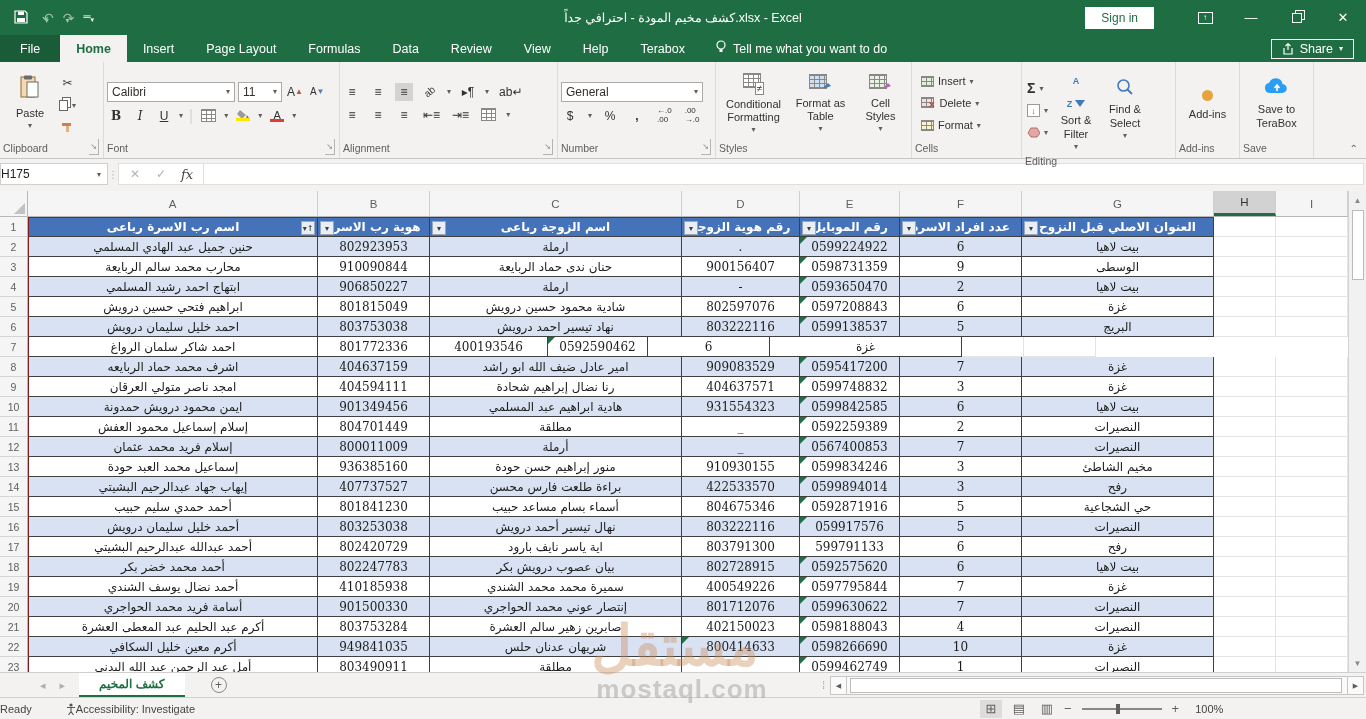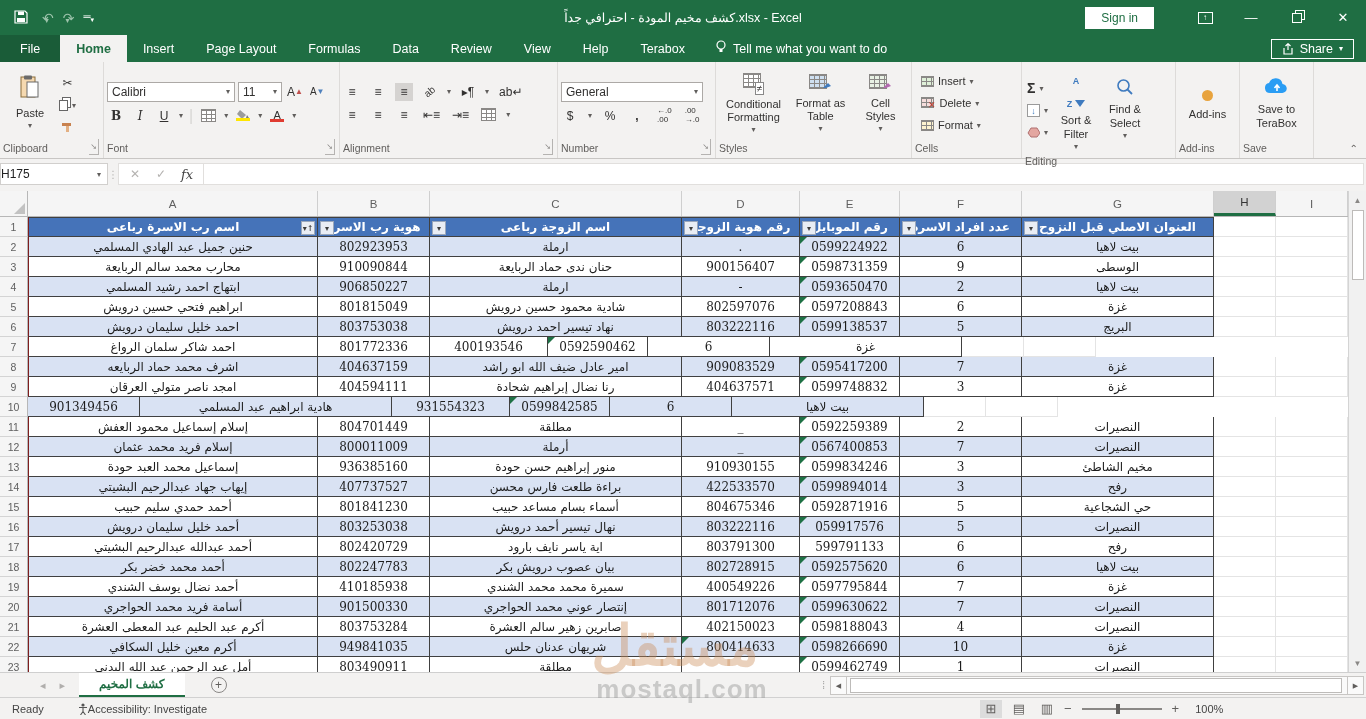--- a/index.html
+++ b/index.html
@@ -92,21 +92,21 @@
   .sheettab{background:#fff;border-bottom:2px solid #1f6e43;color:#1f6e43;font-weight:bold;font-size:12px;display:flex;align-items:center;padding:0 20px;cursor:pointer}
   .addsheet{width:16px;height:16px;border:1px solid #8a8886;border-radius:50%;color:#605e5c;font-size:12px;line-height:14px;text-align:center;align-self:center;margin-left:26px;cursor:pointer}
   .hscroll{position:absolute;right:2px;top:3px;display:flex;align-items:center;height:19px}
   .hgrip{color:#a0a0a0;font-size:10px;letter-spacing:-1px;margin-right:6px}
   .harrow{width:17px;height:19px;border:1px solid #c8c6c4;background:#fafafa;display:flex;align-items:center;justify-content:center;font-size:7px;color:#605e5c;cursor:pointer}
   .htrack{width:500px;height:19px;border:1px solid #c8c6c4;border-left:none;border-right:none;background:#fafafa;display:flex;align-items:center}
   .hthumb{width:492px;height:15px;background:#fff;border:1px solid #bdbbb9;margin-left:3px;cursor:pointer}
 
   
   .statusbar{height:22px;background:#f3f2f1;border-top:1px solid #d1d1d1;display:flex;align-items:center;font-size:11px;color:#444;flex:none;position:relative}
-  .sb-ready{margin-left:12px}
+  .sb-ready{}
   .sb-acc{margin-left:34px;display:flex;align-items:center;}
   .sb-right{position:absolute;left:980px;display:flex;align-items:center;gap:6px}
   .viewic{width:22px;height:18px;display:flex;align-items:center;justify-content:center;font-size:13px;color:#605e5c;cursor:pointer}
   .viewic.on{background:#dcdcdc}
   .zoomline{width:80px;height:2px;background:#8a8886;position:relative;margin:0 4px}
   .zoomknob{position:absolute;left:34px;top:-4px;width:4px;height:10px;background:#605e5c}
   .zsign{font-size:13px;color:#605e5c;cursor:pointer}
   .zoompct{margin-left:10px;min-width:34px}
 
   
@@ -567,20 +567,21 @@
           <div class="cell t w-C" dir="rtl">رنا نضال إبراهيم شحادة</div>
           <div class="cell t w-D" dir="rtl">404637571</div>
           <div class="cell t w-E" dir="rtl">0599748832<span class="tri"></span></div>
           <div class="cell t w-F" dir="rtl">3</div>
           <div class="cell t w-G" dir="rtl">غزة</div>
           <div class="cell plain w-H"></div>
           <div class="cell plain w-I"></div>
         </div>
         <div class="row">
           <div class="rn">10</div>
+          <div class="cell t w-A band first" dir="rtl">ايمن محمود درويش حمدونة</div>
           <div class="cell t w-B band" dir="rtl">901349456</div>
           <div class="cell t w-C band" dir="rtl">هادية ابراهيم عبد المسلمي</div>
           <div class="cell t w-D band" dir="rtl">931554323</div>
           <div class="cell t w-E band" dir="rtl">0599842585<span class="tri"></span></div>
           <div class="cell t w-F band" dir="rtl">6</div>
           <div class="cell t w-G band" dir="rtl">بيت لاهيا</div>
           <div class="cell plain w-H"></div>
           <div class="cell plain w-I"></div>
         </div>
         <div class="row">

